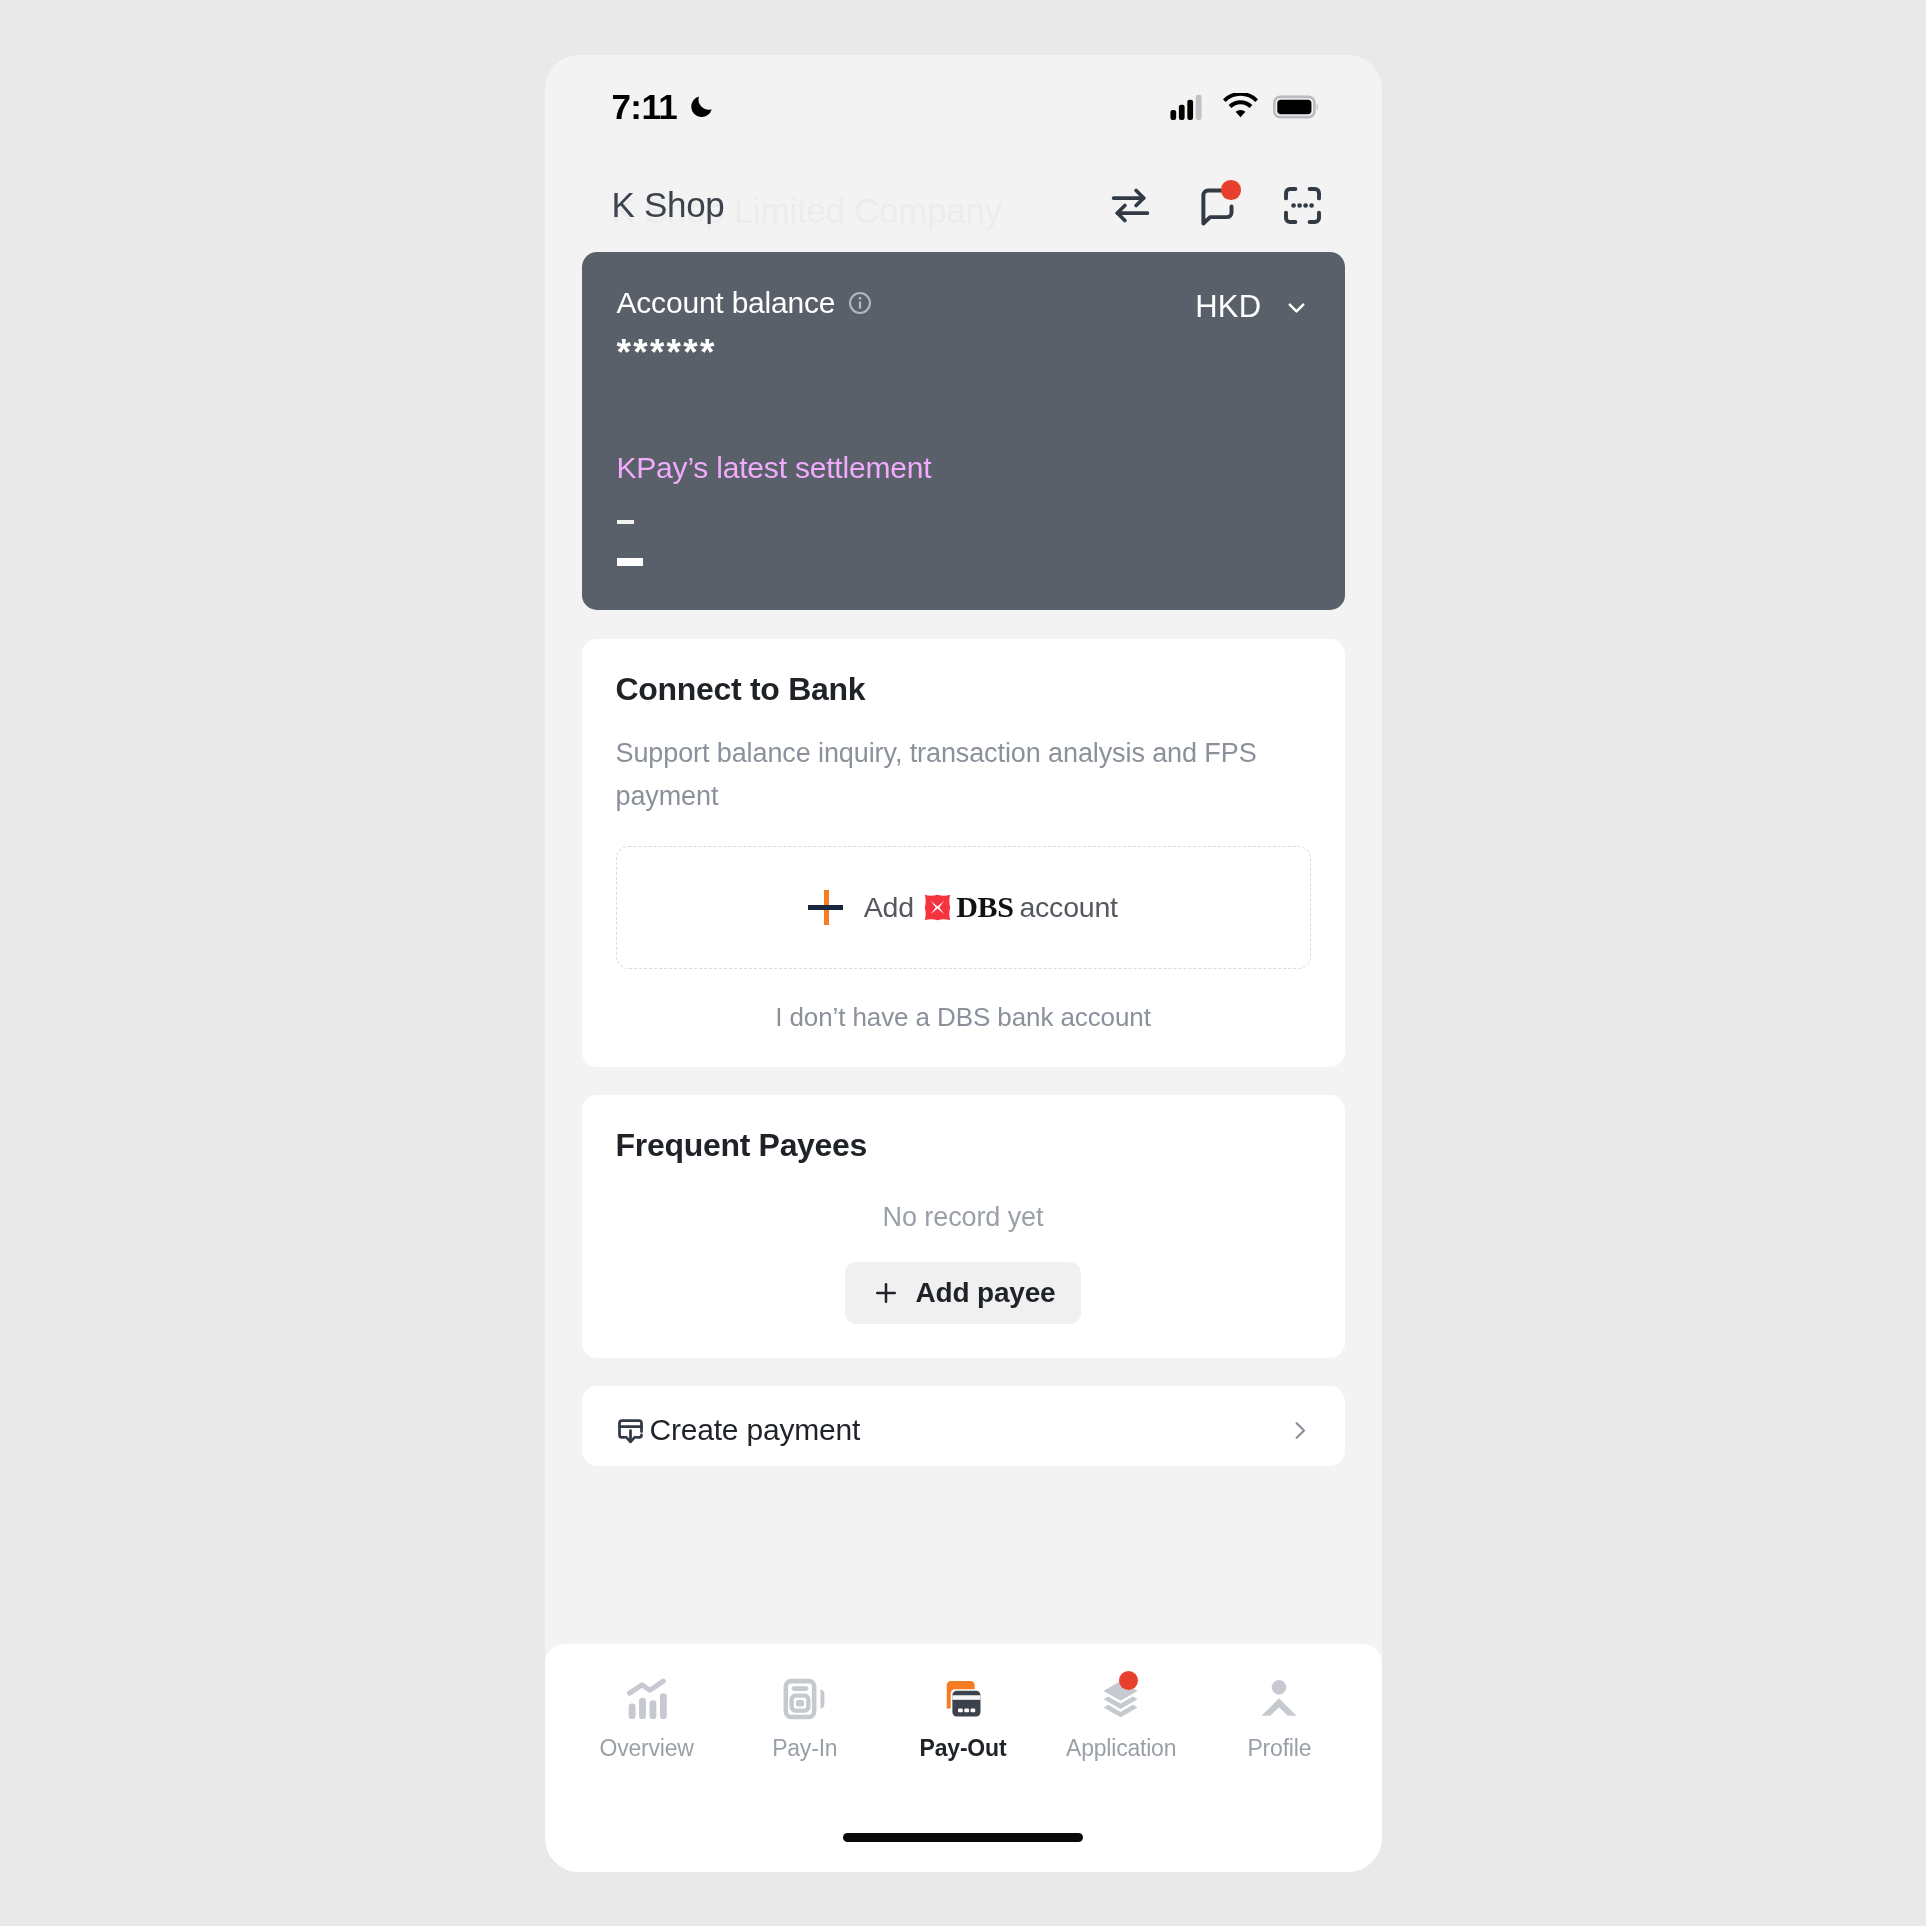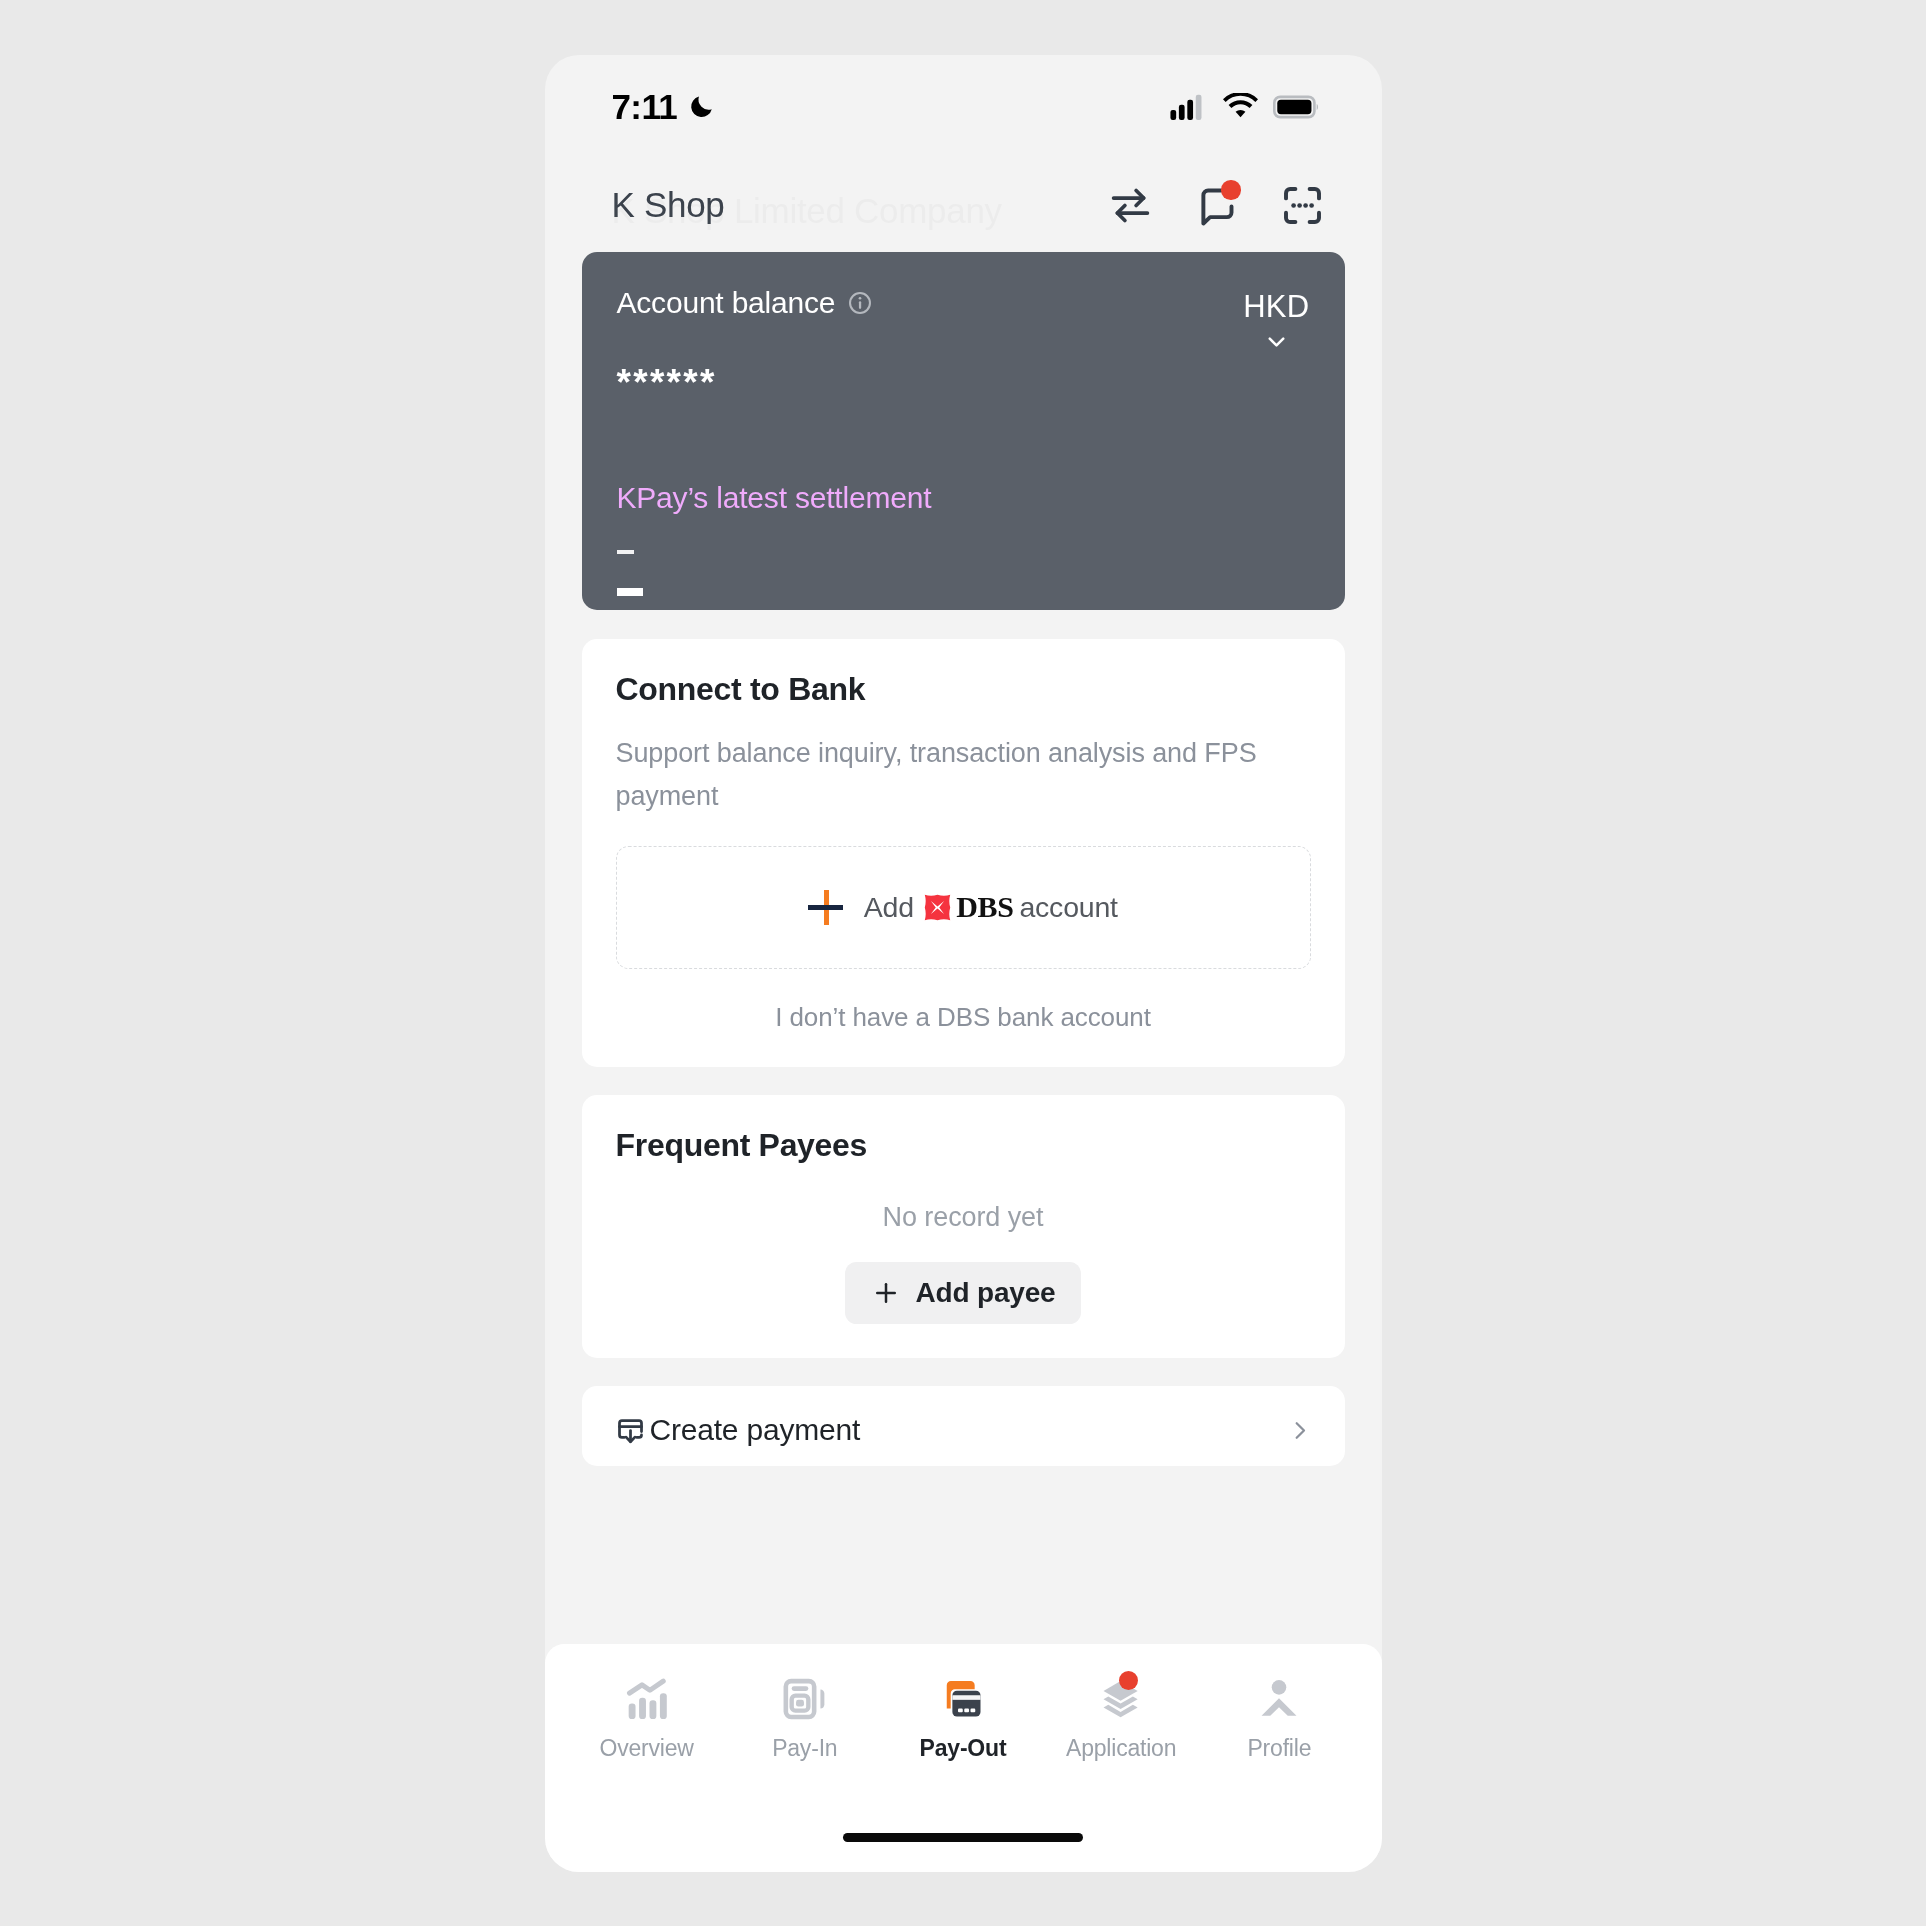--- a/index.html
+++ b/index.html
@@ -76,21 +76,21 @@
   
   .balance-card {
     background:#5a6069;
     border-radius:15px;
     padding:34px 35px 40px;
     height:358px;
   }
   .bal-top { display:flex; align-items:flex-start; justify-content:space-between; }
   .bal-label-row { display:flex; align-items:center; gap:11.4px; }
   .bal-label { font-size:30px; color:#ffffff; font-weight:400; letter-spacing:-0.2px; }
-  .bal-cur-row { display:flex; align-items:center; gap:3px; padding-top:3.4px;flex-direction:column; }
+  .bal-cur-row { display:flex; align-items:center; gap:21px; padding-top:3.4px; }
   .bal-cur { font-size:31px; color:#fff; font-weight:500; letter-spacing:0.3px; }
   .bal-amount {
     font-size:37px; color:#fff; font-weight:700; letter-spacing:2.3px;
     margin-top:9px; line-height:1;
   }
   .settle-label {
     font-size:30px; color:#f0abfc; font-weight:400;
     margin-top:80px; letter-spacing:-0.2px;
   }
   .dash-sm { width:17px; height:4px; background:#fff; margin-top:35px; opacity:.92; }

